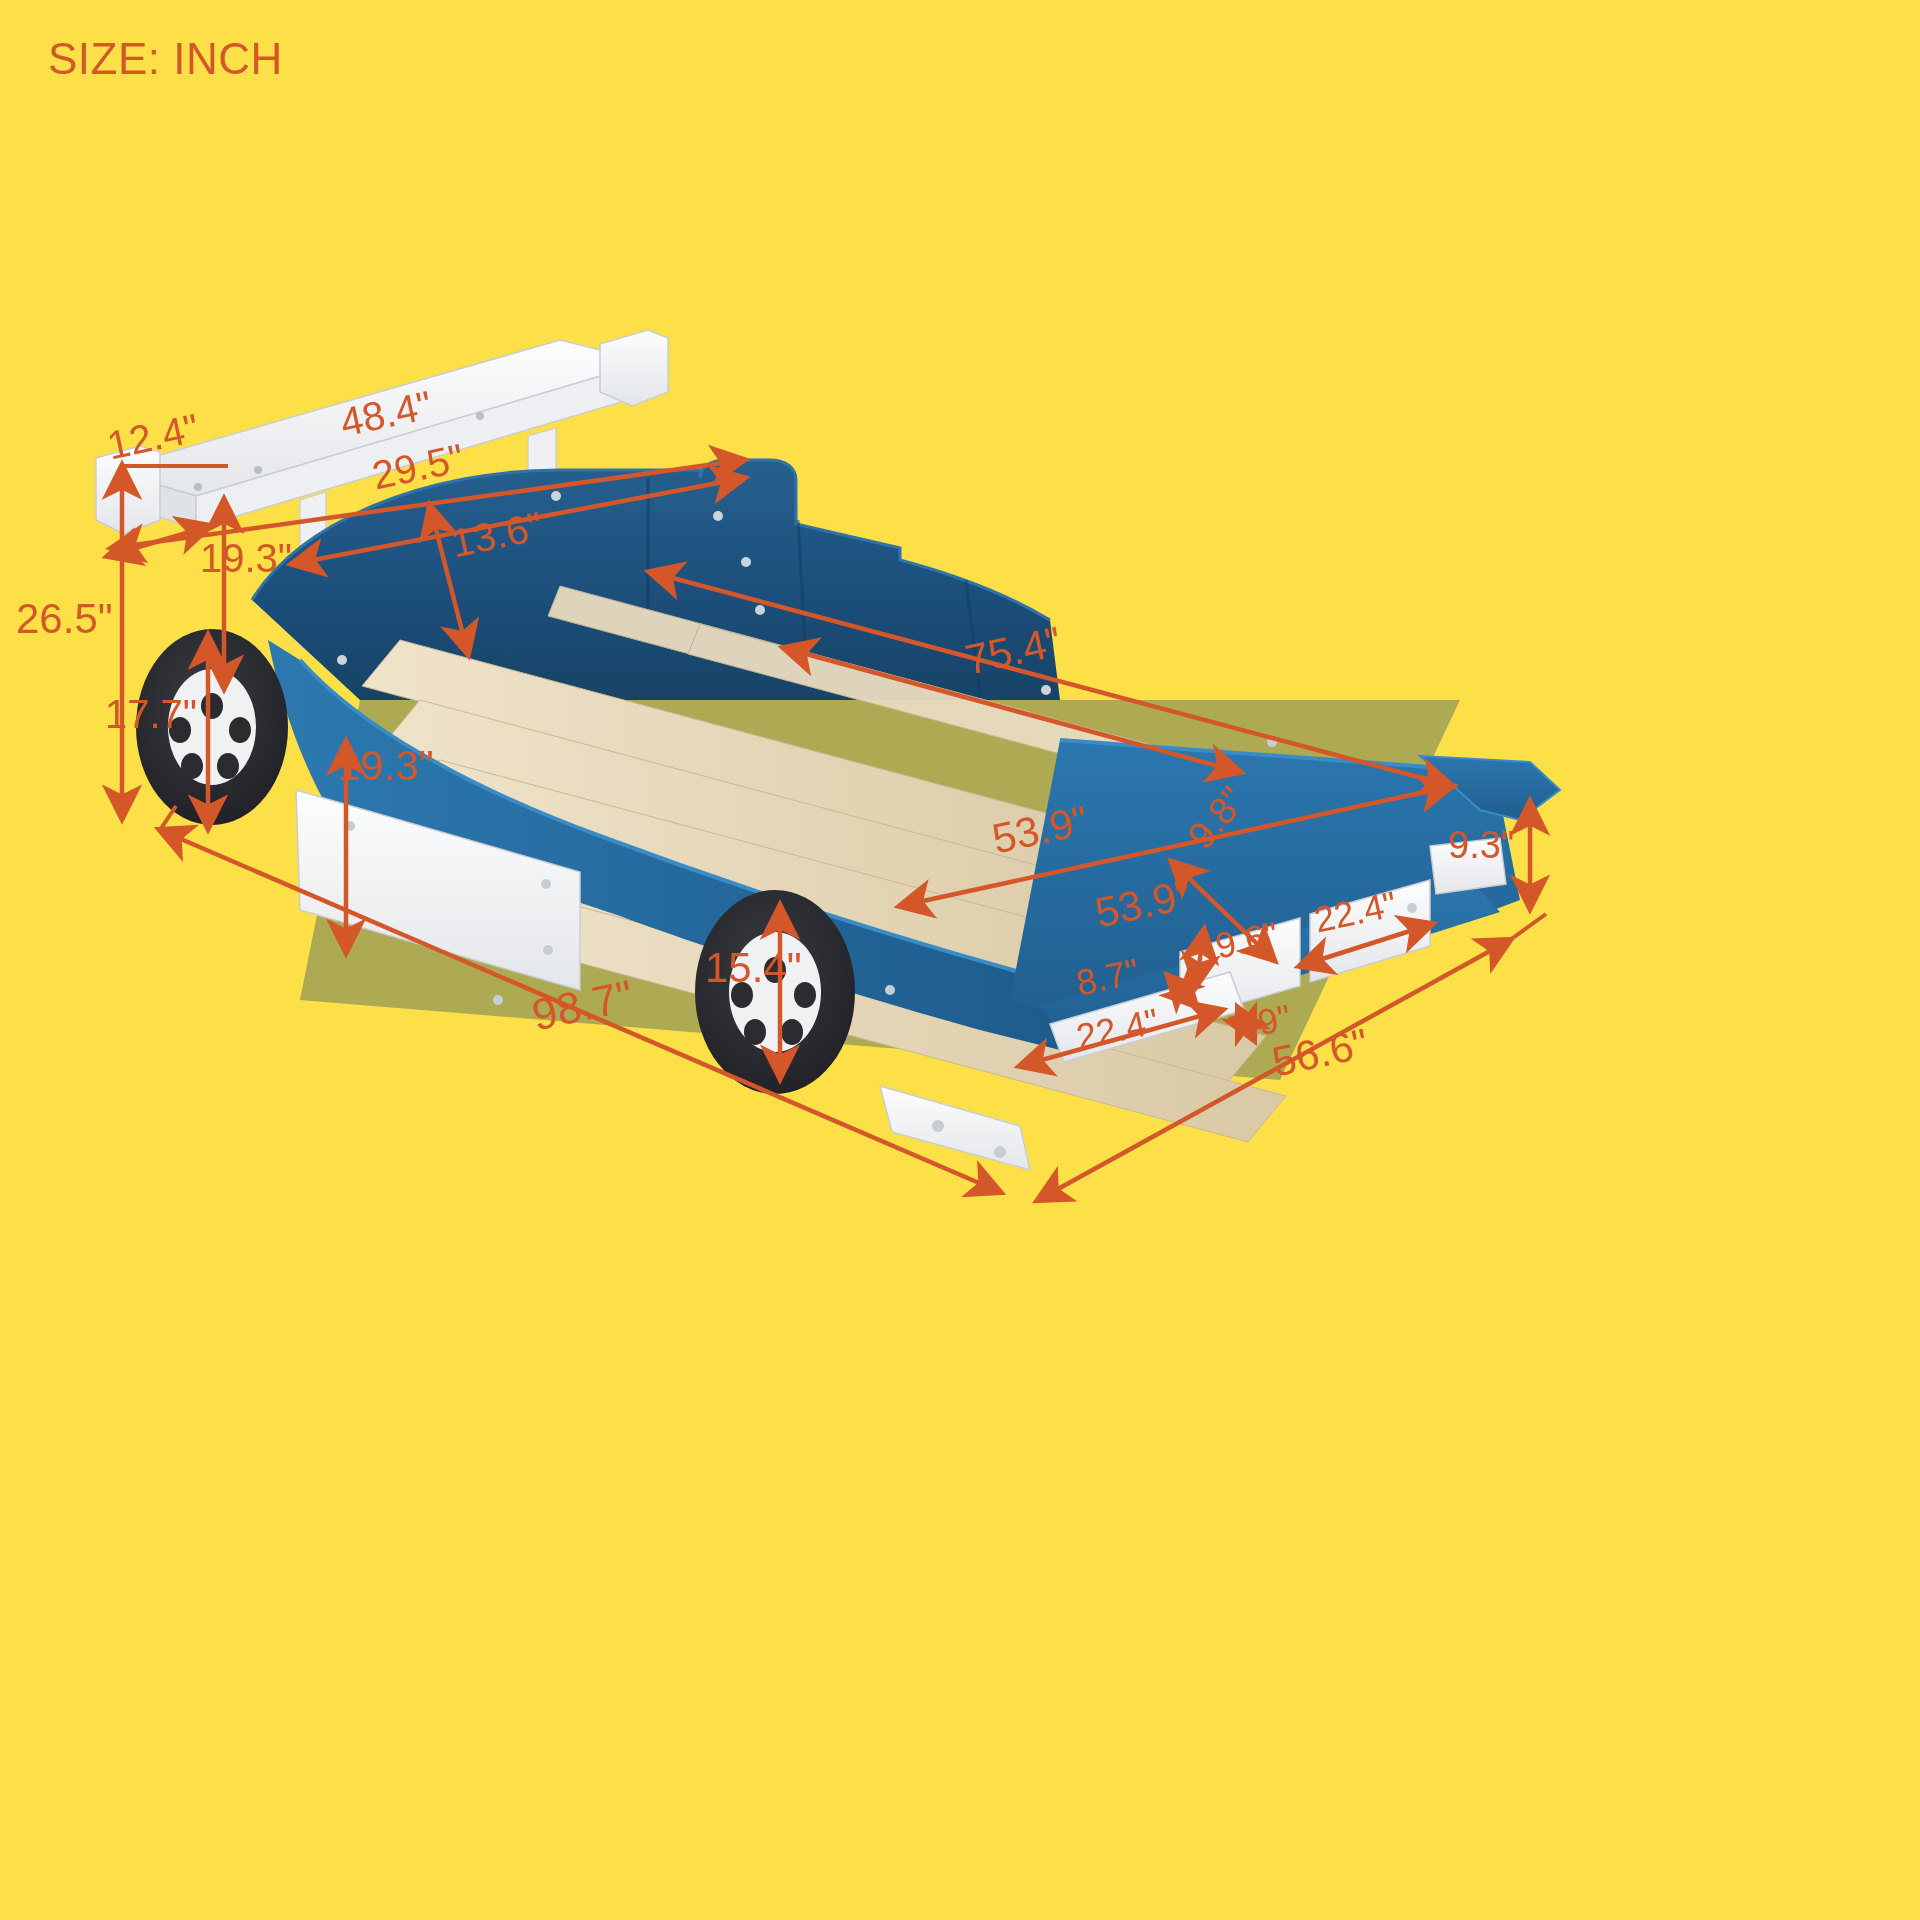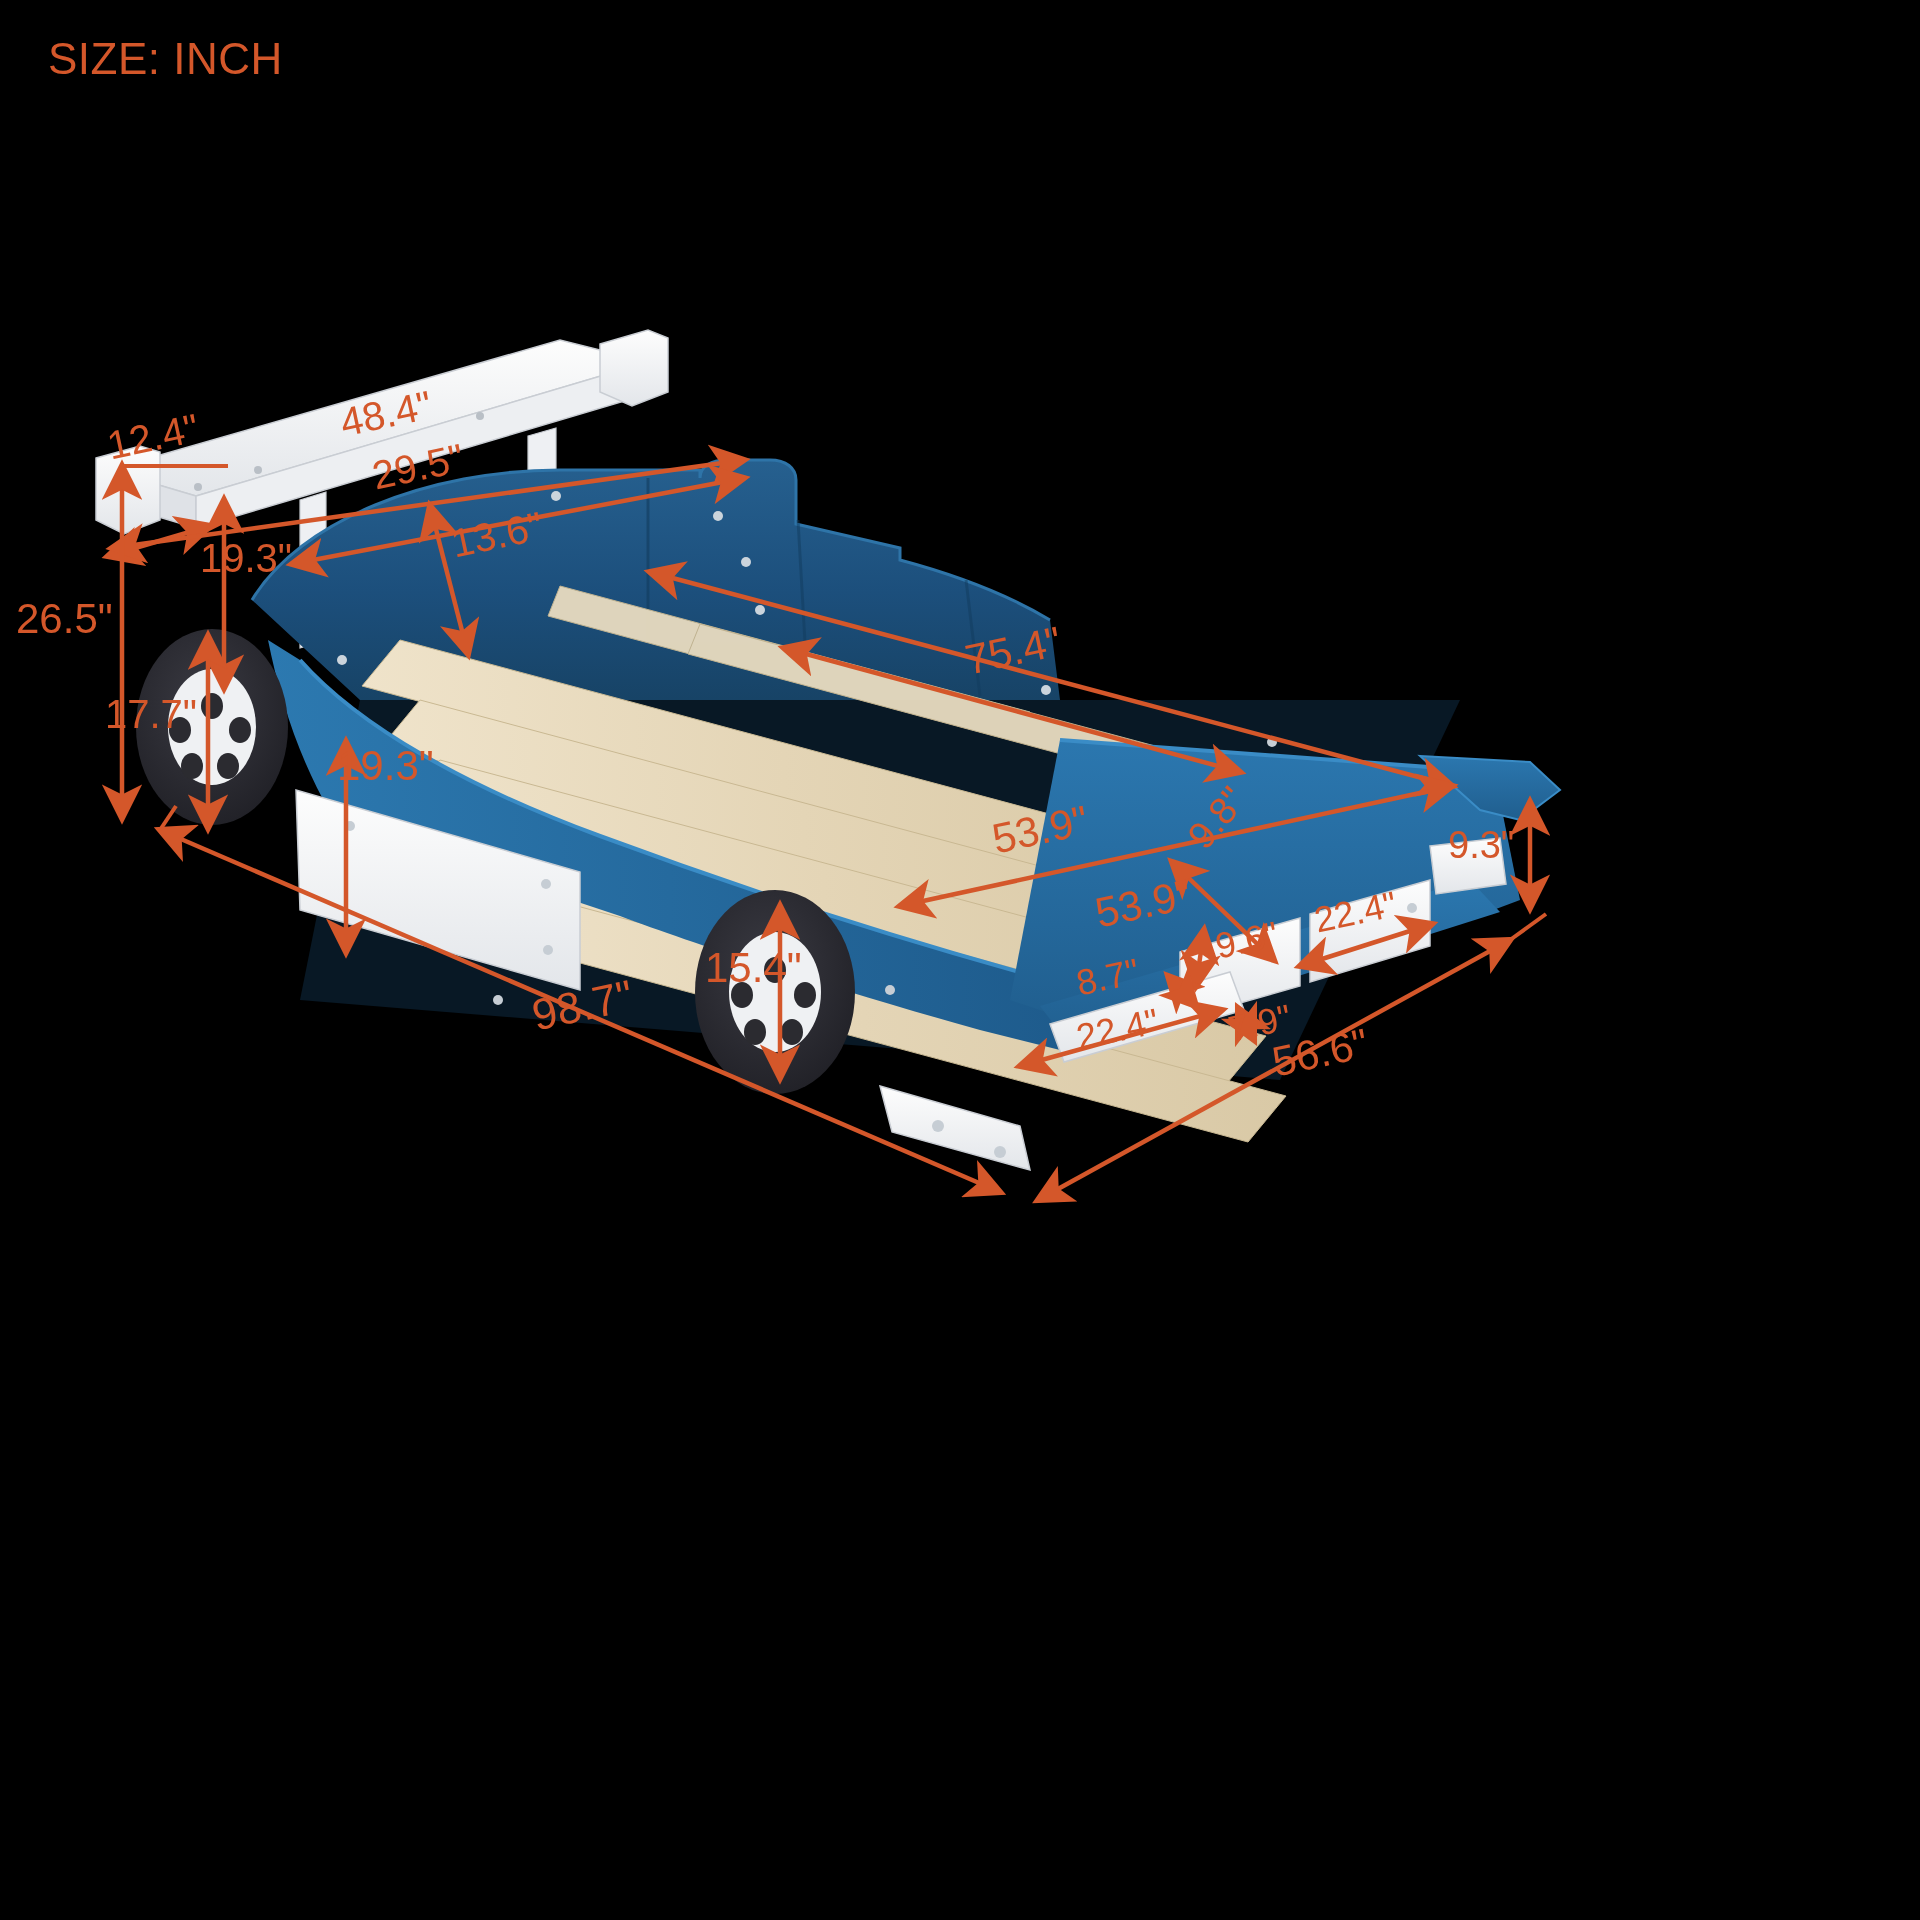--- a/index.html
+++ b/index.html
@@ -1,18 +1,18 @@
 <!DOCTYPE html>
 <html><head>
 <meta charset="utf-8">
 <style>
   html,body{margin:0;padding:0;background:#ffffff;}
   body{width:1920px;height:1920px;position:relative;overflow:hidden;
        font-family:"Liberation Sans",sans-serif;}
-  #stage{position:absolute;left:0;top:0;width:1920px;height:1920px;background:#000000;}
+  #stage{position:absolute;left:0;top:0;width:1920px;height:1920px;background:#fde047;}
   svg.layer{position:absolute;left:0;top:0;width:1920px;height:1920px;}
   .dimtext{position:absolute;color:#D4572A;font-family:"Liberation Sans",sans-serif;
            font-weight:400;white-space:nowrap;transform-origin:left center;}
   #title{position:absolute;left:48px;top:34px;font-size:44px;color:#D4572A;
          letter-spacing:.5px;font-family:"Liberation Sans",sans-serif;}
 </style>
 </head>
 <body>
 
 <div id="stage">

